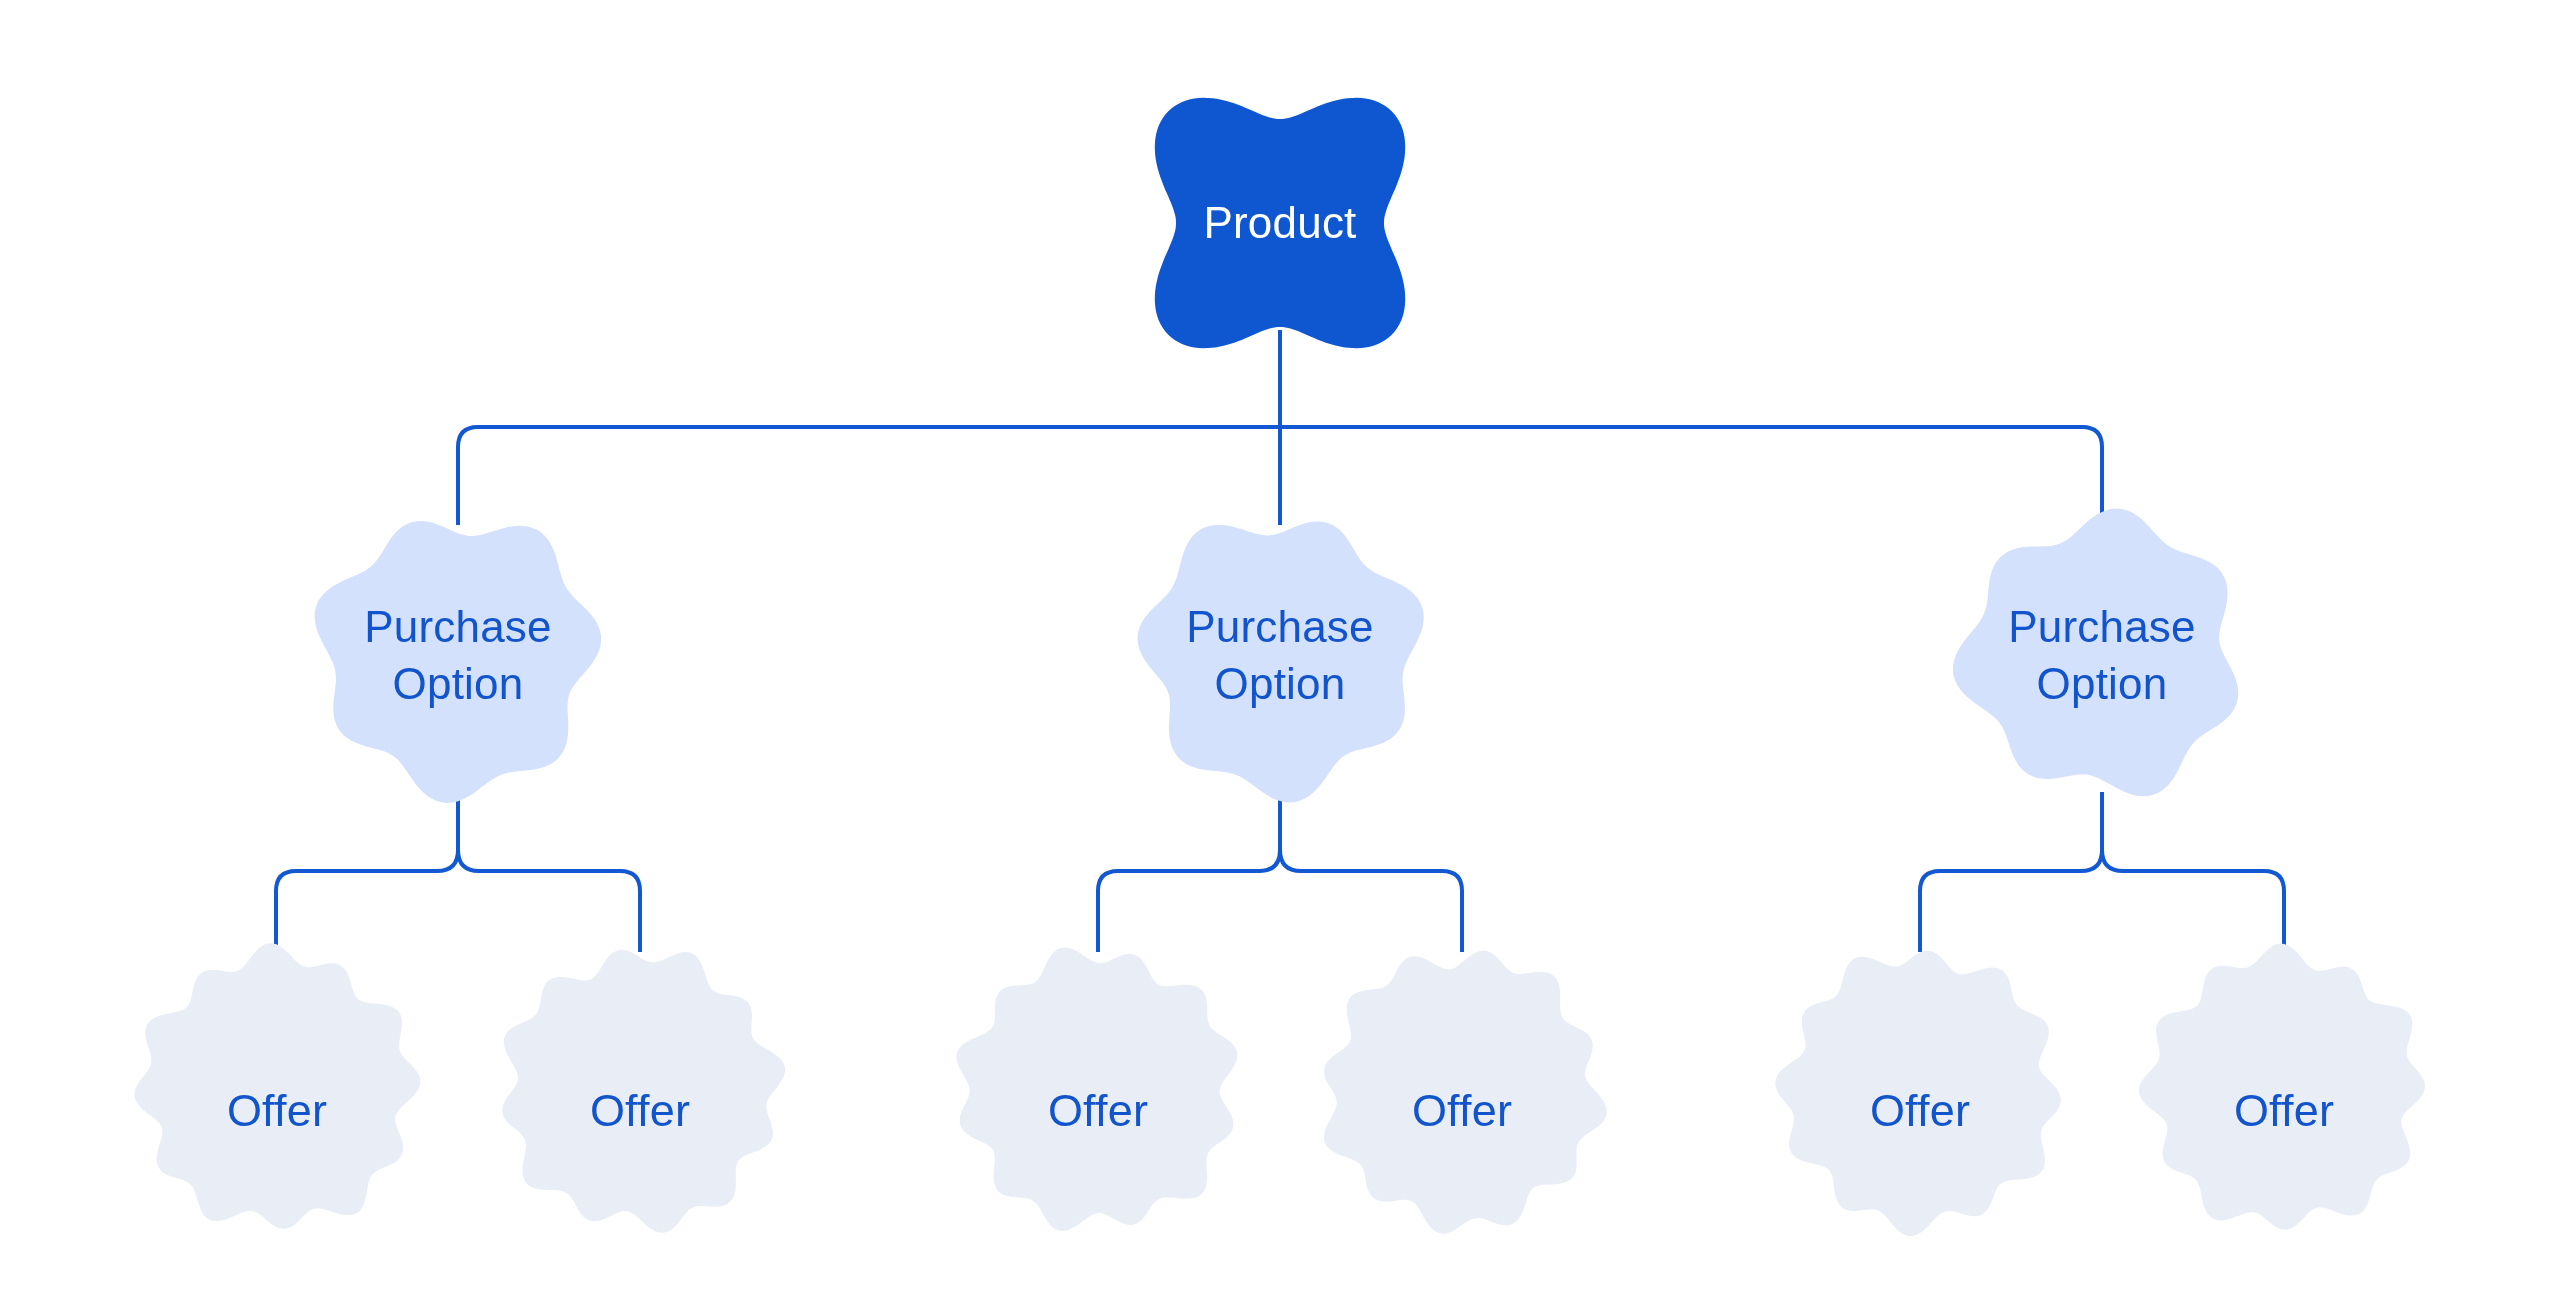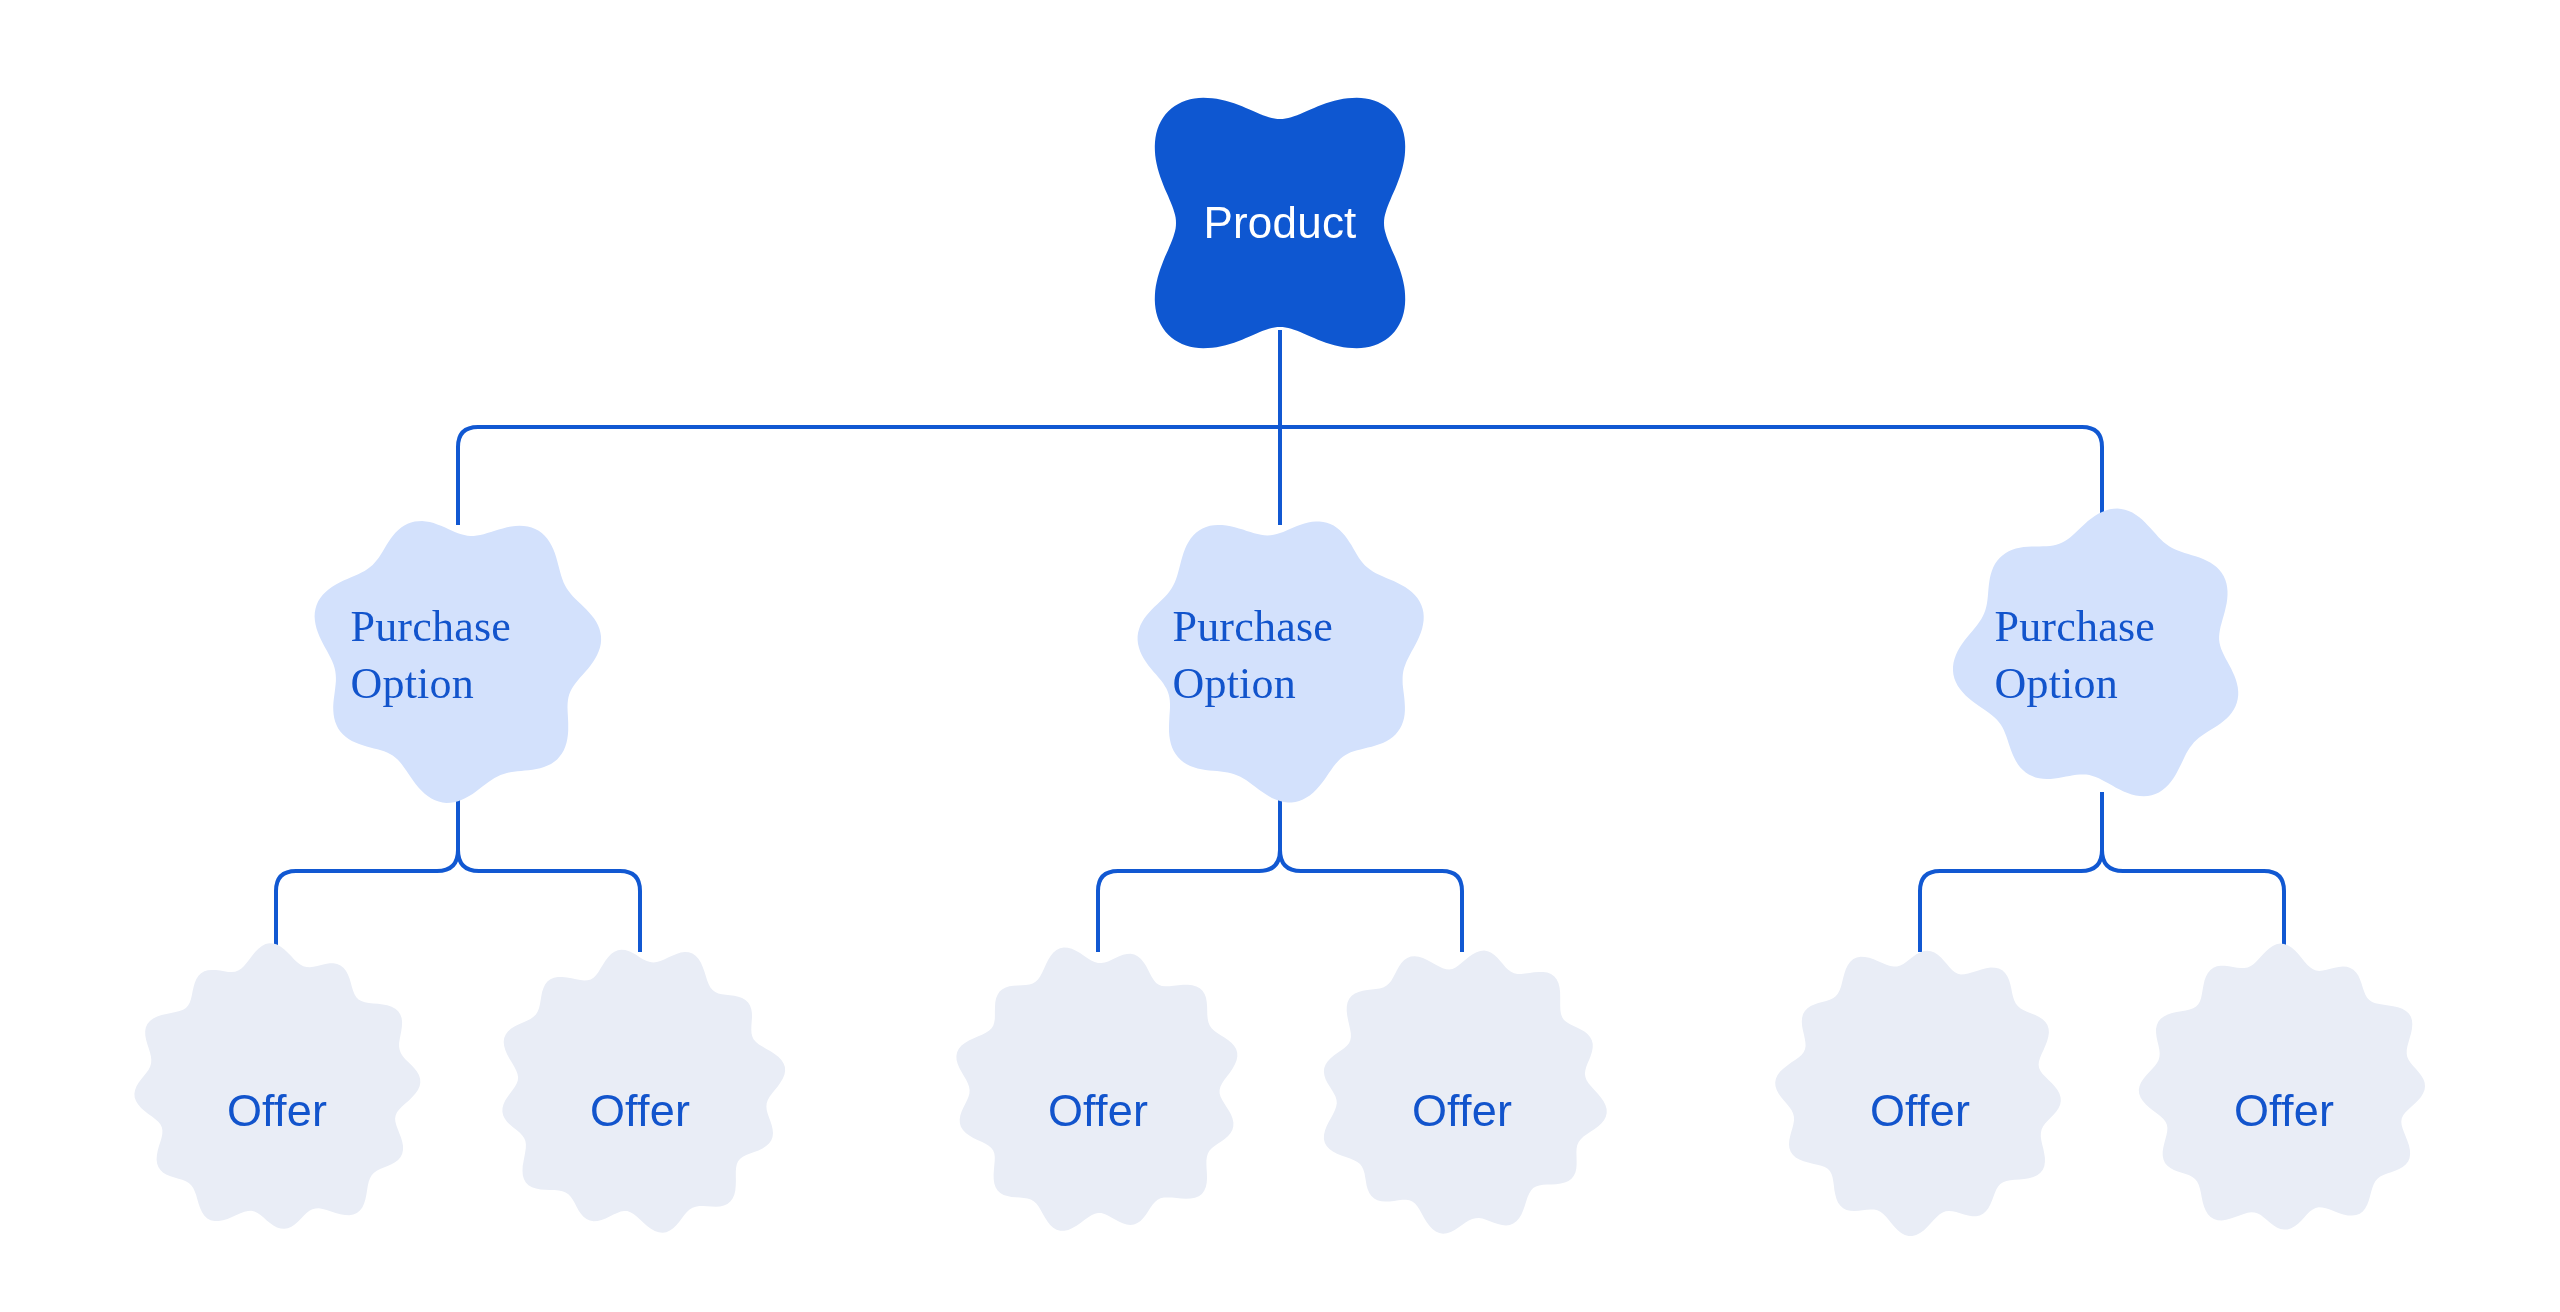--- a/index.html
+++ b/index.html
@@ -24,25 +24,25 @@
   .connectors path{fill:none;stroke:var(--connector);stroke-width:4;stroke-linejoin:round;}
   .node{
     position:absolute;width:300px;height:300px;
     display:flex;align-items:center;justify-content:center;
   }
   .blob{position:absolute;left:0;top:0;width:100%;height:100%;}
   .node--product .blob path{fill:var(--root-fill);}
   .node--option  .blob path{fill:var(--option-fill);}
   .node--offer   .blob path{fill:var(--offer-fill);}
   .label{
-    position:relative;text-align:left;font-weight:500;
+    position:relative;text-align:center;font-weight:500;
     letter-spacing:0.2px;user-select:none;
   }
   .node--product .label{color:var(--root-text);font-size:44px;}
-  .node--option  .label{color:var(--label-text);font-size:44px;line-height:1.3;max-width:215px;font-family:Liberation Serif, serif;}
+  .node--option  .label{color:var(--label-text);font-size:44px;line-height:1.3;max-width:215px;}
   .node--offer   .label{color:var(--label-text);font-size:45px;margin-top:41px;}
 </style>
 </head>
 <body>
 
 <div class="canvas">
 
   <svg class="connectors" viewBox="0 0 2560 1312" aria-hidden="true">
     <path d="M1280 330 L1280 525"></path>
     <path d="M458 525 L458 447 Q458 427 478 427 L2082 427 Q2102 427 2102 447 L2102 525"></path>

